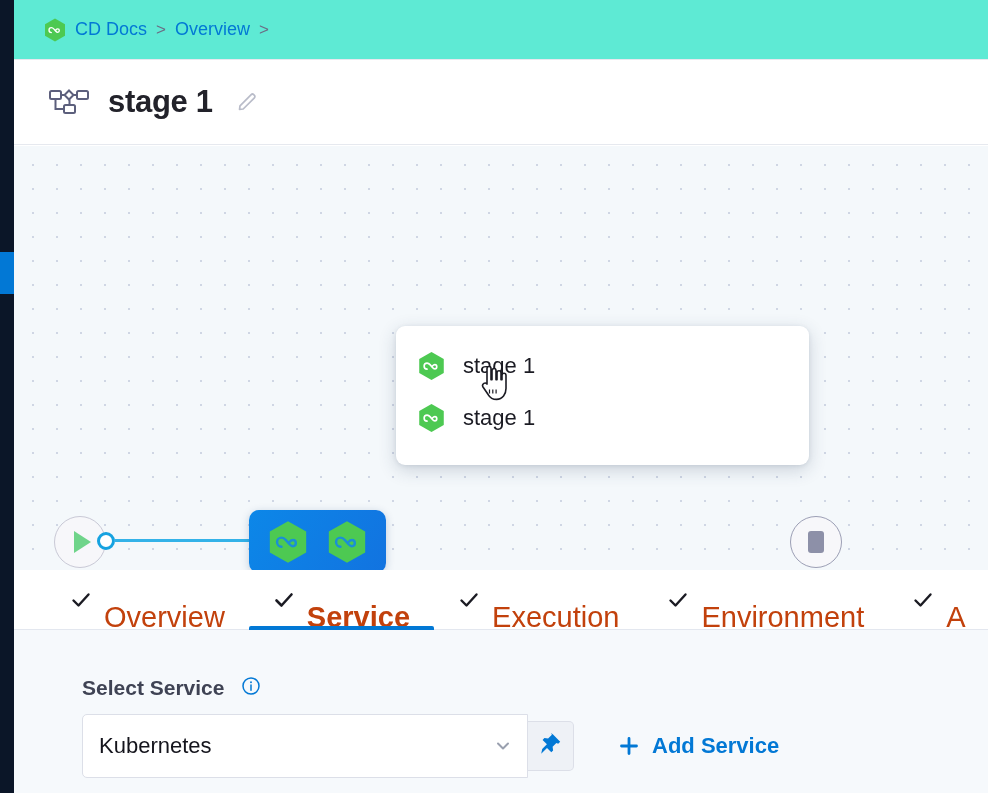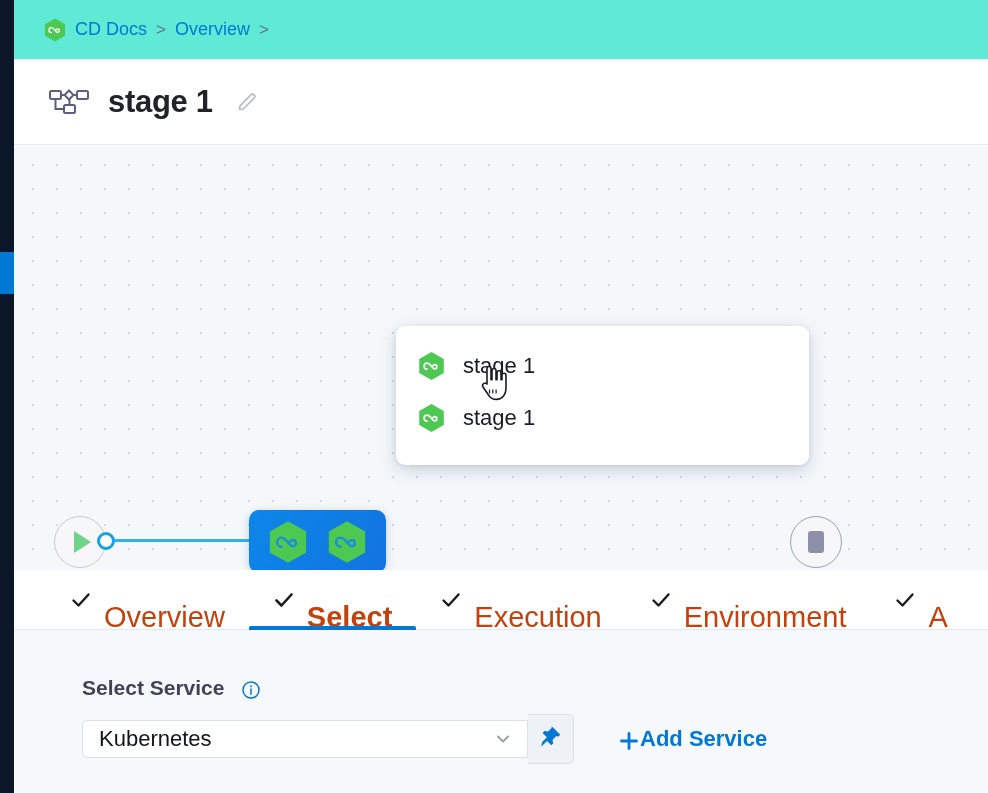--- a/index.html
+++ b/index.html
@@ -145,38 +145,38 @@
     content: ""; position: absolute; left: 0; right: 0; bottom: -1px;
     height: 4px; background: #0278d5; border-radius: 2px 2px 0 0;
   }
   .check { width: 22px; height: 22px; flex: none; }
 
   
   .form-area {
     position: absolute; left: 14px; top: 630px; right: 0; bottom: 0;
     background: #f6f9fc; padding: 46px 0 0 68px;
   }
-  .field-label-row { display: flex; align-items: flex-end; gap: 17px; margin-bottom: 14px; }
+  .field-label-row { display: flex; align-items: flex-start; gap: 17px; margin-bottom: 14px; }
   .field-label { font-size: 21px; font-weight: bold; color: #3f4354; }
   .info-icon { width: 20px; height: 20px; cursor: pointer; }
   .field-row { display: flex; align-items: center; }
   .select-wrap {
-    display: flex; align-items: center; width: 446px; height: 38px;
+    display: flex; align-items: center; width: 446px; height: 64px;
     background: #fff; border: 1px solid #dcdfe8; border-radius: 5px 0 0 5px;
     padding: 0 14px 0 16px; cursor: pointer;
   }
   .select-value { flex: 1; font-size: 22px; color: #14141c; }
   .chev { width: 20px; height: 20px; }
   .pin-btn {
     width: 46px; height: 50px; background: #eef1f6;
     border: 1px solid #dcdfe8; border-left: none; border-radius: 0 5px 5px 0;
     display: flex; align-items: center; justify-content: center; cursor: pointer;
   }
   .add-service {
-    display: flex; align-items: flex-end; margin-left: 44px; cursor: pointer;
+    display: flex; align-items: center; gap: 12px; margin-left: 44px; cursor: pointer;
   }
   .plus-ico { width: 22px; height: 22px; }
   .add-service-label { font-size: 22px; font-weight: bold; color: #0278d5; }
 </style>
 </head>
 <body>
 
 <div id="app">
 
   <div class="nav-rail">
@@ -284,21 +284,21 @@
           </svg>
       </span>
       <span class="tab-label">Overview</span>
     </div>
     <div class="tab active">
       <span class="check">
         <svg width="22" height="22" viewBox="0 0 22 22" fill="none" stroke="#1b1b23" stroke-width="2.6" stroke-linecap="round" stroke-linejoin="round">
             <path d="M3.5 11.5 L8.5 16.5 L18.5 5.5"></path>
           </svg>
       </span>
-      <span class="tab-label">Select</span>
+      <span class="tab-label">Service</span>
     </div>
     <div class="tab">
       <span class="check">
         <svg width="22" height="22" viewBox="0 0 22 22" fill="none" stroke="#1b1b23" stroke-width="2.4" stroke-linecap="round" stroke-linejoin="round">
             <path d="M3.5 11.5 L8.5 16.5 L18.5 5.5"></path>
           </svg>
       </span>
       <span class="tab-label">Execution</span>
     </div>
     <div class="tab">

